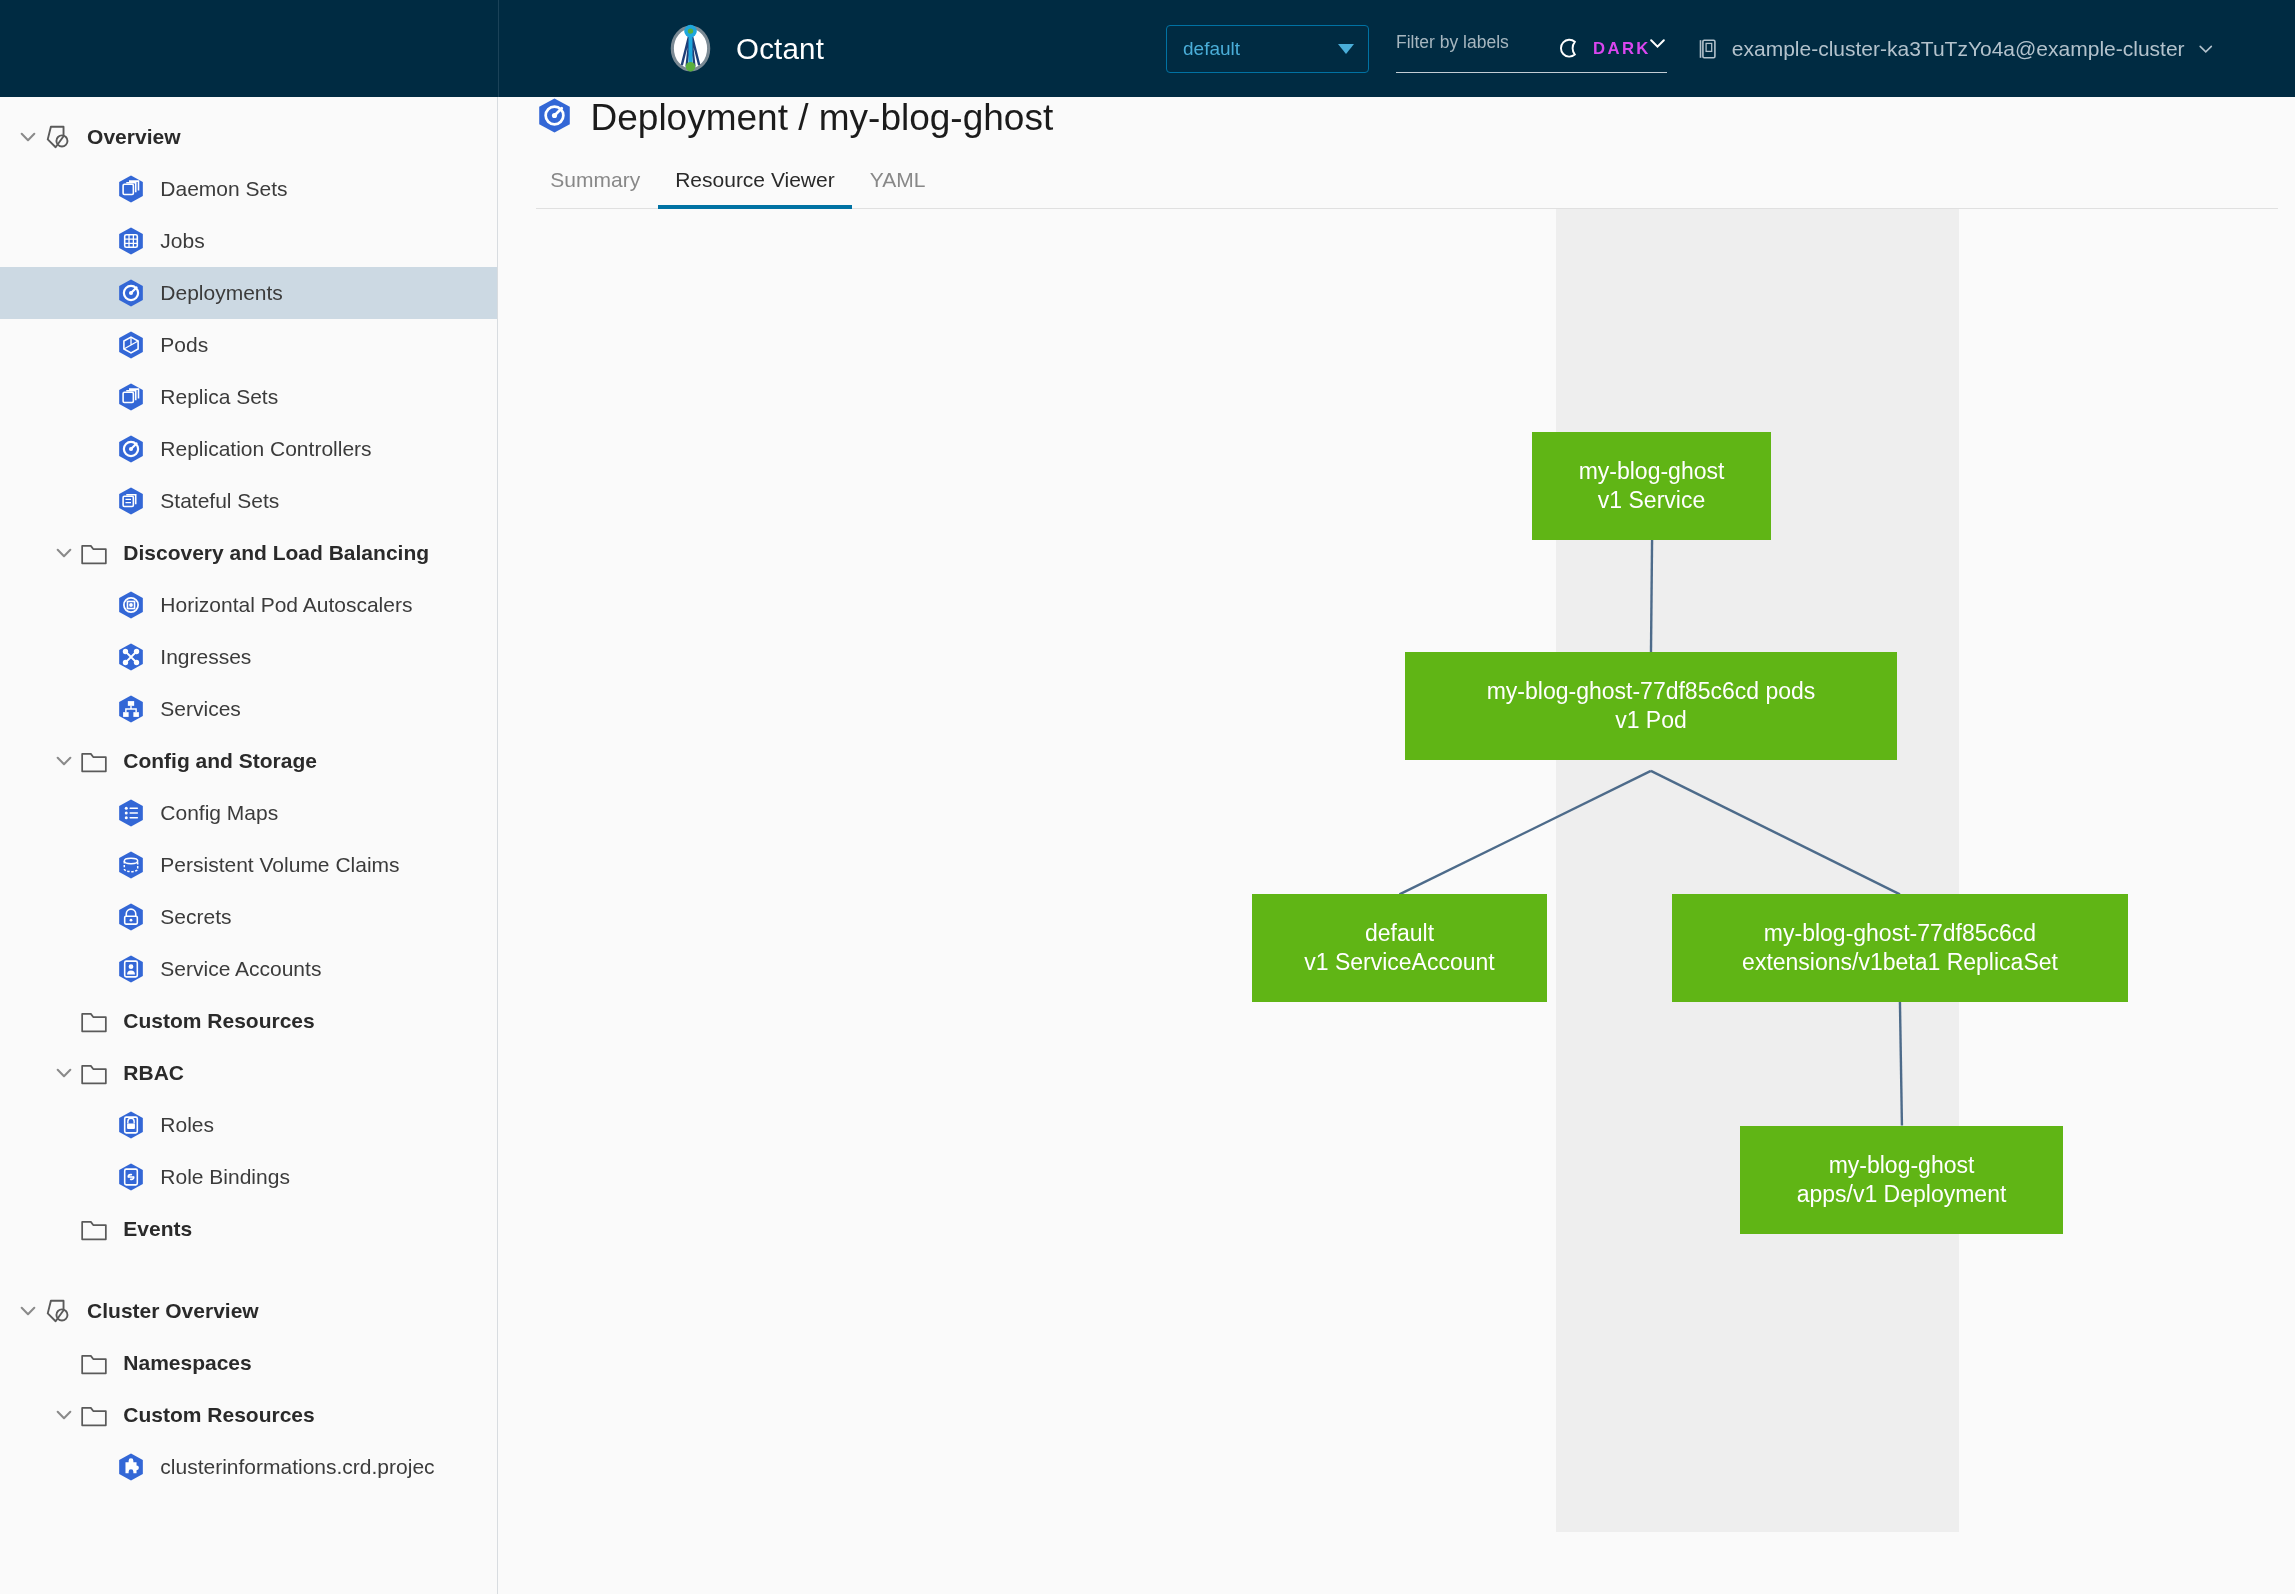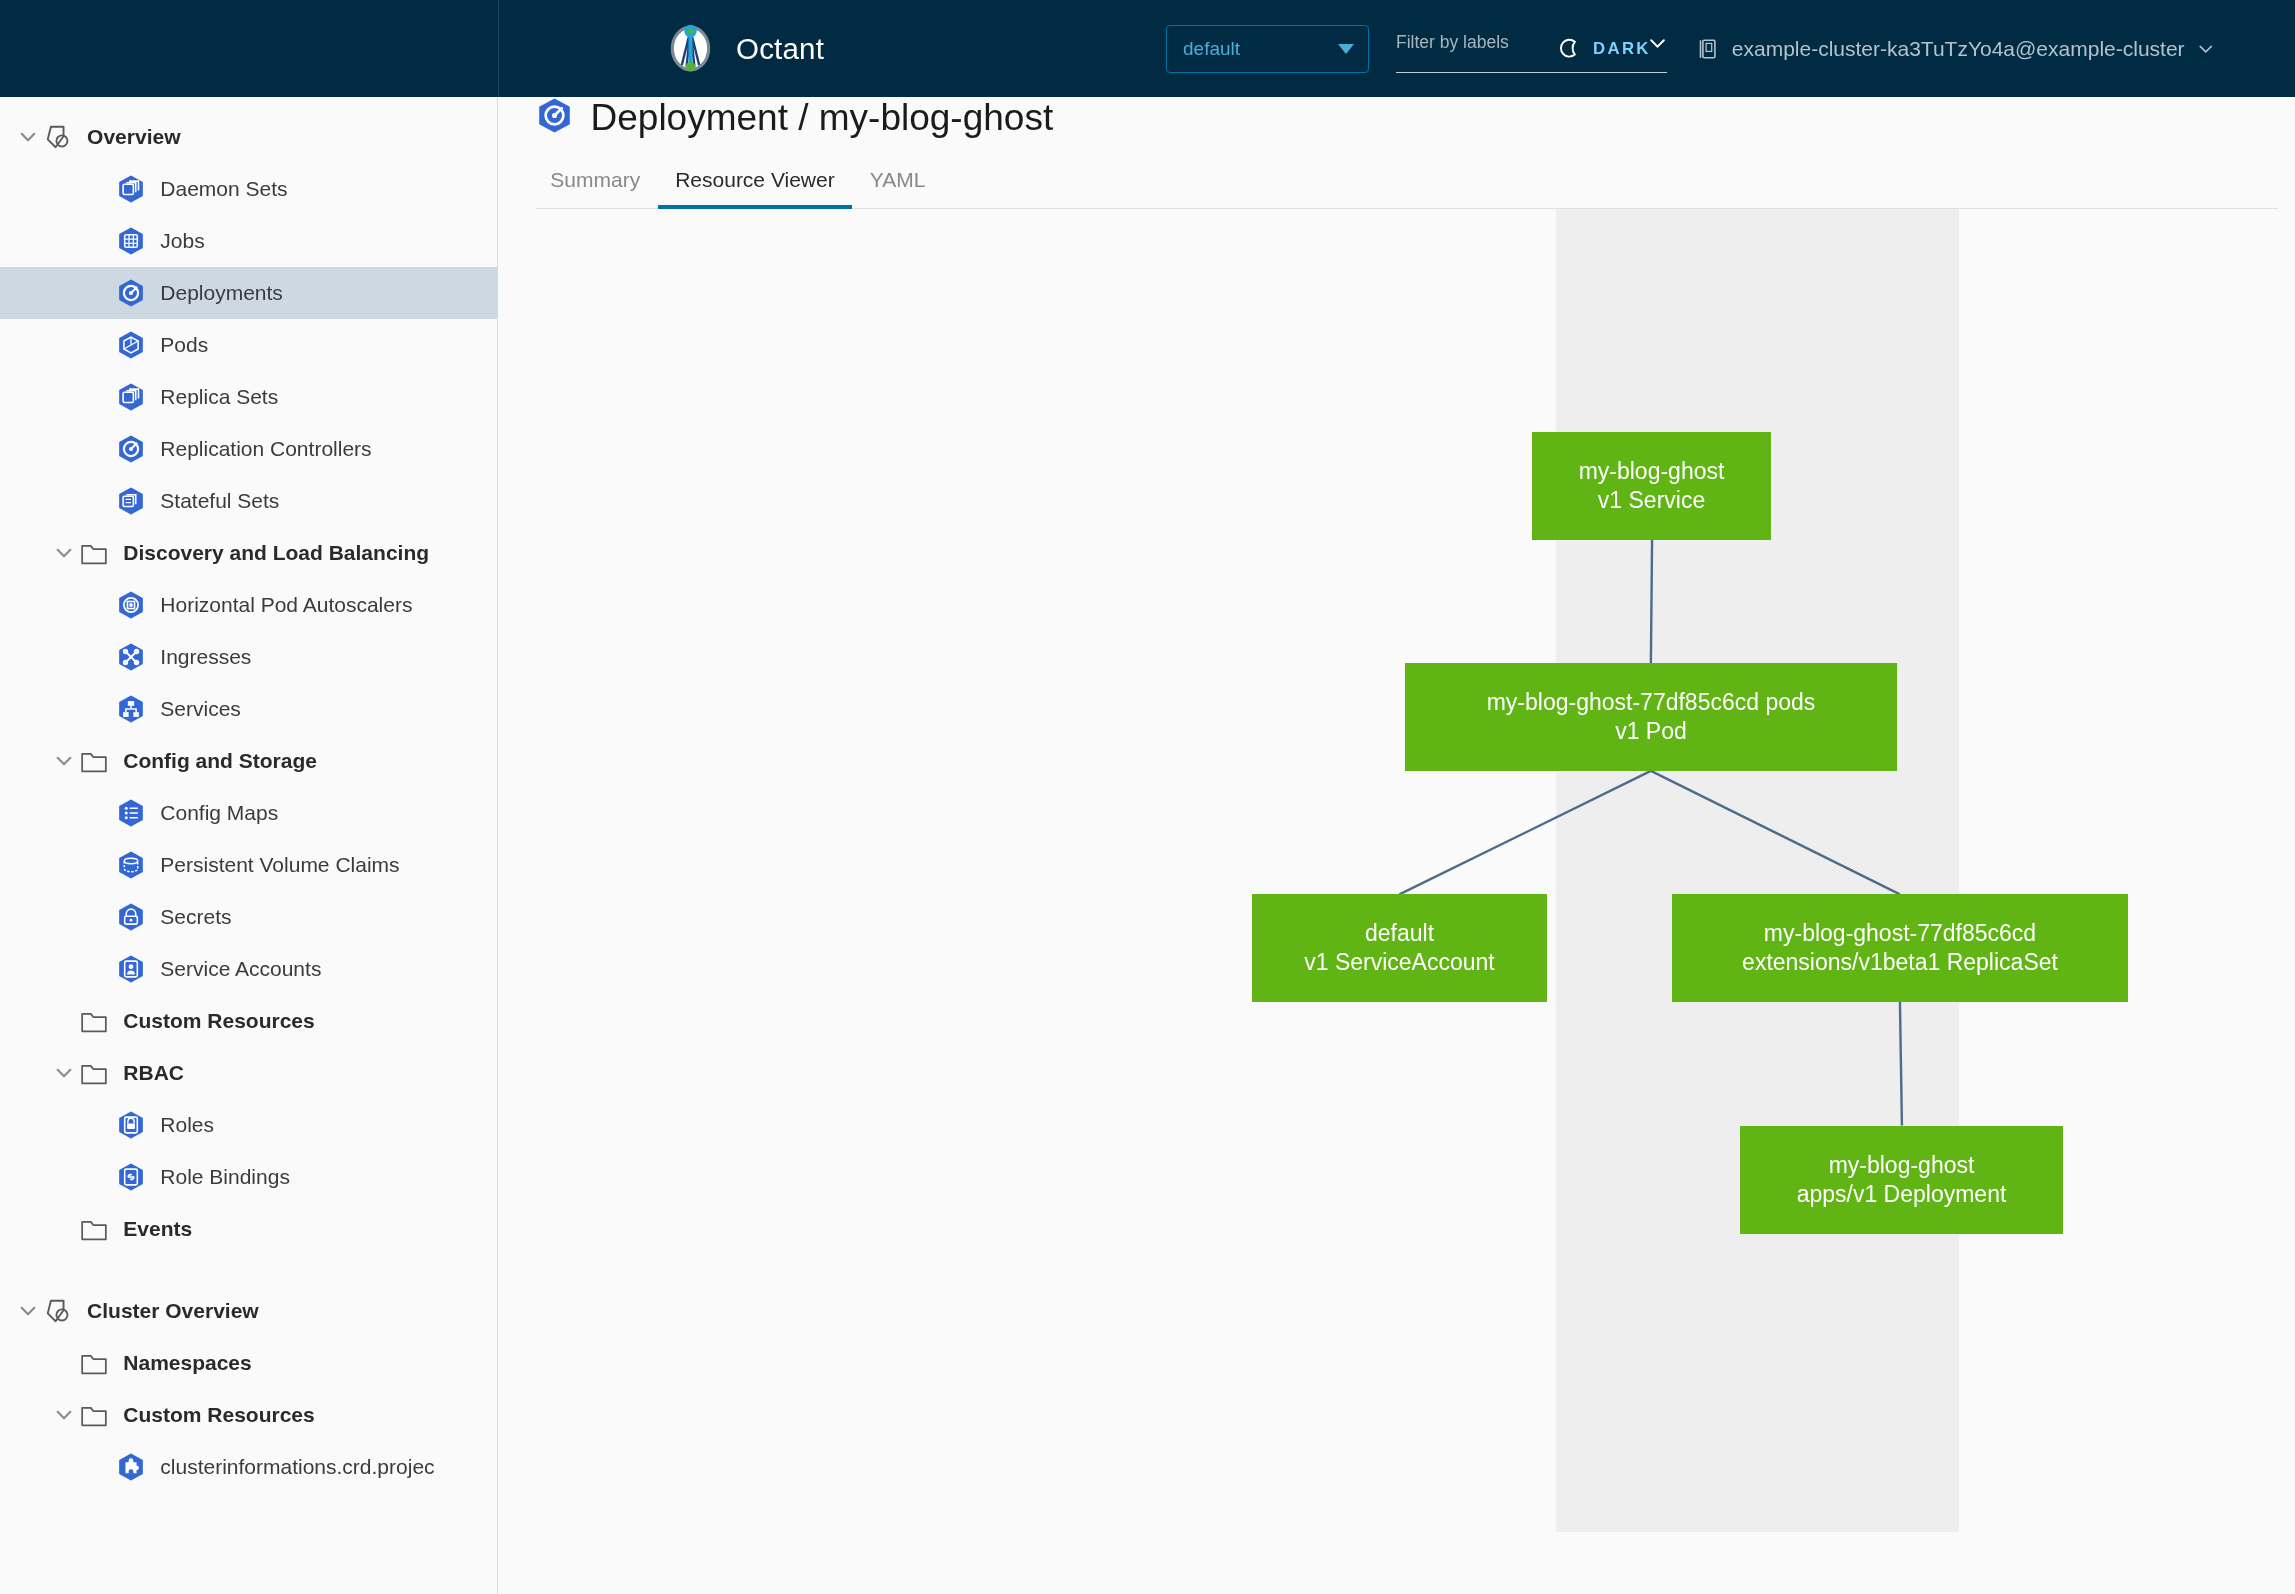--- a/index.html
+++ b/index.html
@@ -51,21 +51,21 @@
     padding-top: 8px; cursor: text;
   }
   .labels-filter-ph { color: #a6b6bf; font-size: 17.5px; }
   .chev-down { width: 19px; height: 19px; margin-top: 1.6px; }
 
   .theme-toggle {
     position: absolute; left: 1558px; top: 50%; transform: translateY(-50%);
     display: flex; align-items: center; gap: 11px; cursor: pointer;
   }
   .theme-label {
-    color: #7dd3fc; font-size: 16.7px; font-weight: bold; letter-spacing: 2.4px;
+    color: #d946ef; font-size: 16.7px; font-weight: bold; letter-spacing: 2.4px;
   }
   .moon { width: 24px; height: 24px; }
 
   .cluster-ctx {
     position: absolute; left: 1698px; top: 50%; transform: translateY(-50%);
     display: flex; align-items: center; gap: 12.8px; cursor: pointer;
   }
   .cluster-ctx-label { color: #b3c2cc; font-size: 21px; }
   .cluster-icon { width: 21px; height: 24px; }
   .ctx-chev { width: 17.5px; height: 17.5px; }
@@ -638,21 +638,21 @@
           <svg id="graph-edges" width="1742" height="1323" style="position:absolute;left:0;top:0;z-index:1;" viewBox="0 0 2185 1660">
               <line x1="1400" y1="415" x2="1398.5" y2="570" stroke="#4d6b8a" stroke-width="3"></line>
               <line x1="1398.5" y1="705" x2="1083" y2="860" stroke="#4d6b8a" stroke-width="3"></line>
               <line x1="1398.5" y1="705" x2="1711" y2="860" stroke="#4d6b8a" stroke-width="3"></line>
               <line x1="1711" y1="995" x2="1713.5" y2="1150" stroke="#4d6b8a" stroke-width="3"></line>
             </svg>
         <div class="node" style="left: 996px; top: 223px; width: 239px; height: 108px; background: rgb(96, 181, 21);">
               <div class="node-line1">my-blog-ghost</div>
               <div class="node-line2">v1 Service</div>
             </div>
-            <div class="node" style="left: 869px; top: 454px; width: 492px; height: 108px; background: rgb(96, 181, 21);">
+            <div class="node" style="left: 869px; top: 443px; width: 492px; height: 108px; background: rgb(96, 181, 21);">
               <div class="node-line1">my-blog-ghost-77df85c6cd pods</div>
               <div class="node-line2">v1 Pod</div>
             </div>
             <div class="node" style="left: 716px; top: 685px; width: 295px; height: 108px; background: rgb(96, 181, 21);">
               <div class="node-line1">default</div>
               <div class="node-line2">v1 ServiceAccount</div>
             </div>
             <div class="node" style="left: 1136px; top: 685px; width: 456px; height: 108px; background: rgb(96, 181, 21);">
               <div class="node-line1">my-blog-ghost-77df85c6cd</div>
               <div class="node-line2">extensions/v1beta1 ReplicaSet</div>

